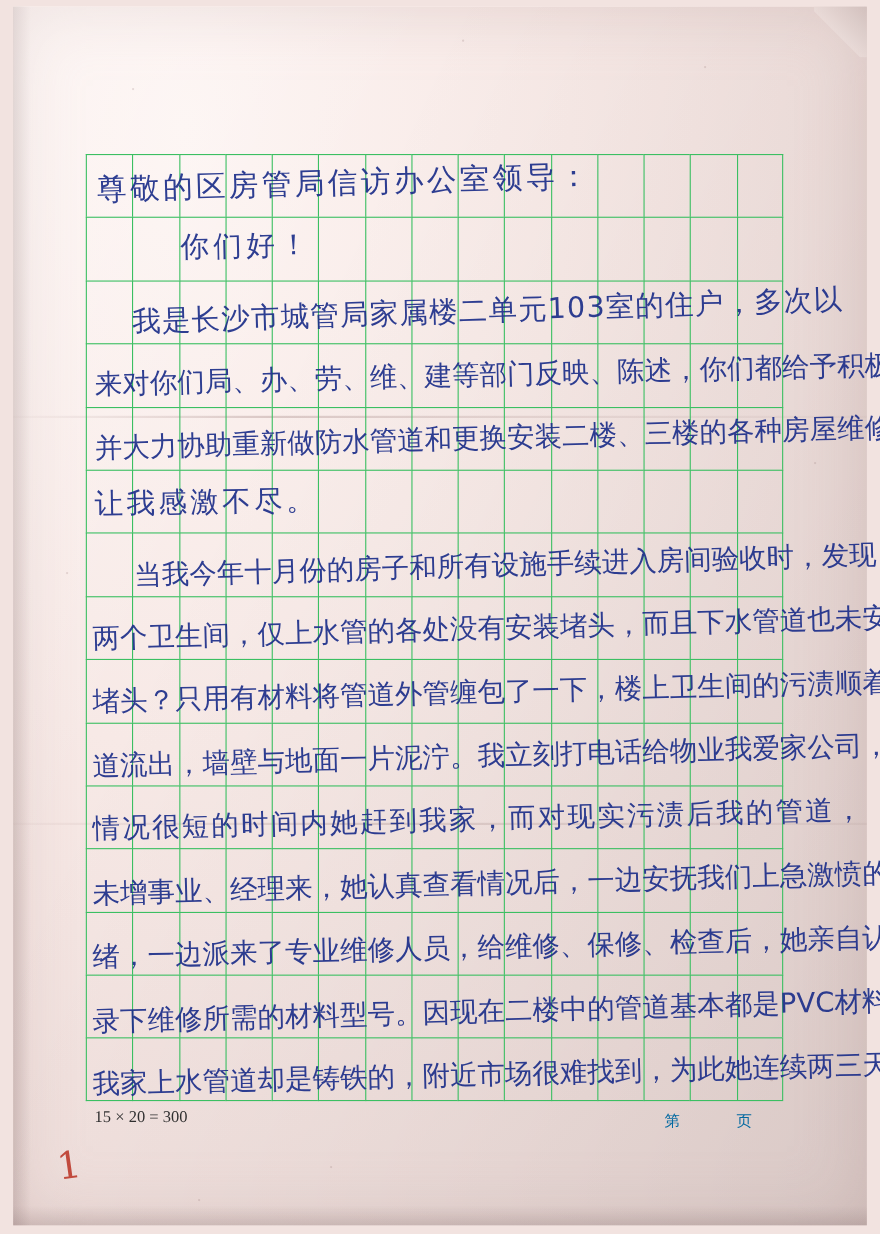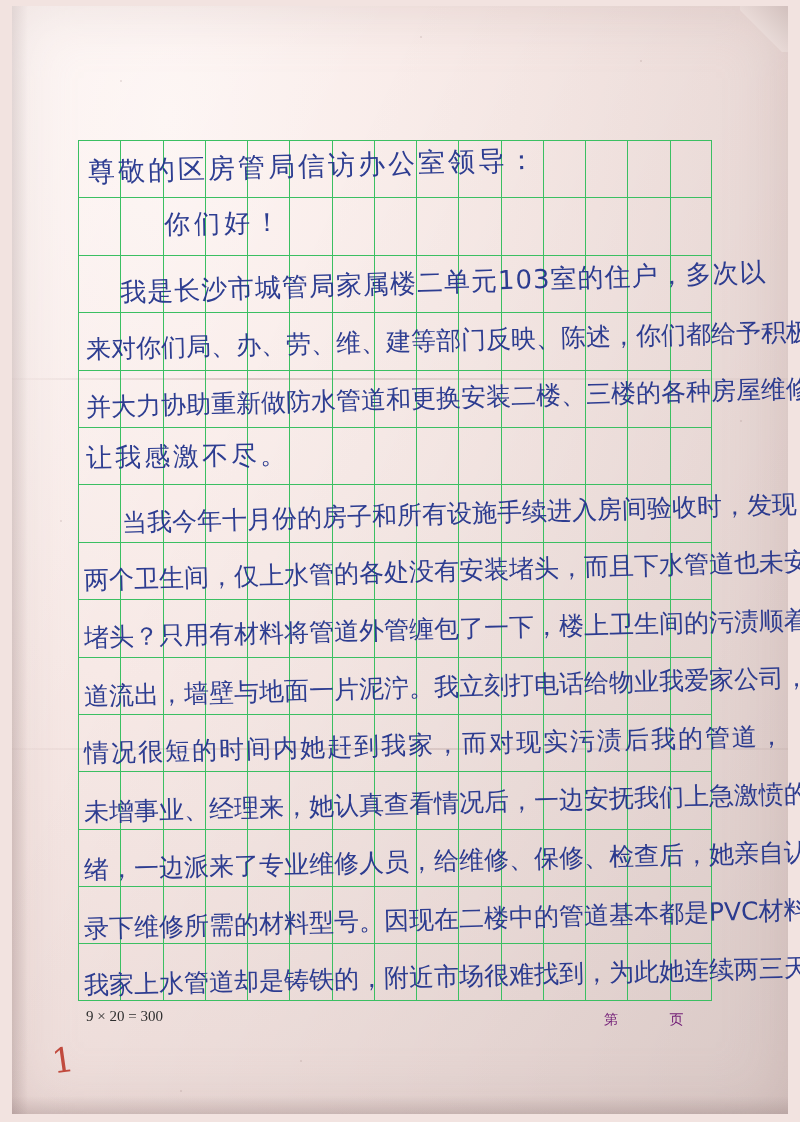--- a/index.html
+++ b/index.html
@@ -110,21 +110,21 @@
     top: 1008px;
     font-size: 15px;
     color: #2f2f2f;
     font-family: "Liberation Serif", serif;
   }
   .footer-right {
     position: absolute;
     left: 604px;
     top: 1011px;
     font-size: 14px;
-    color: #701a75;
+    color: #0369a1;
     font-family: "Liberation Serif", serif;
     letter-spacing: 24px;
   }
   .page-mark {
     position: absolute;
     left: 52px;
     top: 1040px;
     font-size: 34px;
     color: #c14a3d;
     font-family: "DejaVu Serif", serif;
@@ -419,21 +419,21 @@
       <div class="hw" style="top: 414px; left: 6px; font-size: 25px; letter-spacing: 0px; transform: rotate(-1.5deg);">两个卫生间，仅上水管的各处没有安装堵头，而且下水管道也未安装</div>
       <div class="hw" style="top: 472px; left: 6px; font-size: 25px; letter-spacing: 0px; transform: rotate(-1.4deg);">堵头？只用有材料将管道外管缠包了一下，楼上卫生间的污渍顺着管</div>
       <div class="hw" style="top: 530px; left: 6px; font-size: 25px; letter-spacing: 0px; transform: rotate(-1.5deg);">道流出，墙壁与地面一片泥泞。我立刻打电话给物业我爱家公司，其</div>
       <div class="hw" style="top: 588px; left: 6px; font-size: 25px; letter-spacing: 2px; transform: rotate(-1.4deg);">情况很短的时间内她赶到我家，而对现实污渍后我的管道，</div>
       <div class="hw" style="top: 646px; left: 6px; font-size: 25px; letter-spacing: 0px; transform: rotate(-1.5deg);">未增事业、经理来，她认真查看情况后，一边安抚我们上急激愤的情</div>
       <div class="hw" style="top: 704px; left: 6px; font-size: 25px; letter-spacing: 0px; transform: rotate(-1.4deg);">绪，一边派来了专业维修人员，给维修、保修、检查后，她亲自认认</div>
       <div class="hw" style="top: 762px; left: 6px; font-size: 25px; letter-spacing: 0px; transform: rotate(-1.5deg);">录下维修所需的材料型号。因现在二楼中的管道基本都是PVC材料，而</div>
       <div class="hw" style="top: 820px; left: 6px; font-size: 25px; letter-spacing: 0px; transform: rotate(-1.4deg);">我家上水管道却是铸铁的，附近市场很难找到，为此她连续两三天</div>
     </div>
 
-  <div class="footer-left">9 × 20 = 300</div>
+  <div class="footer-left">15 × 20 = 300</div>
   <div class="footer-right">第    页</div>
   <div class="page-mark">1</div>
 <div class="speckle" style="left: 120px; top: 80px; width: 2px; height: 2px;"></div>
     <div class="speckle" style="left: 640px; top: 60px; width: 2px; height: 2px;"></div>
     <div class="speckle" style="left: 300px; top: 1060px; width: 2px; height: 2px;"></div>
     <div class="speckle" style="left: 700px; top: 980px; width: 3px; height: 3px;"></div>
     <div class="speckle" style="left: 60px; top: 520px; width: 2px; height: 2px;"></div>
     <div class="speckle" style="left: 740px; top: 420px; width: 2px; height: 2px;"></div>
     <div class="speckle" style="left: 420px; top: 36px; width: 2px; height: 2px;"></div>
     <div class="speckle" style="left: 180px; top: 1090px; width: 2px; height: 2px;"></div>

